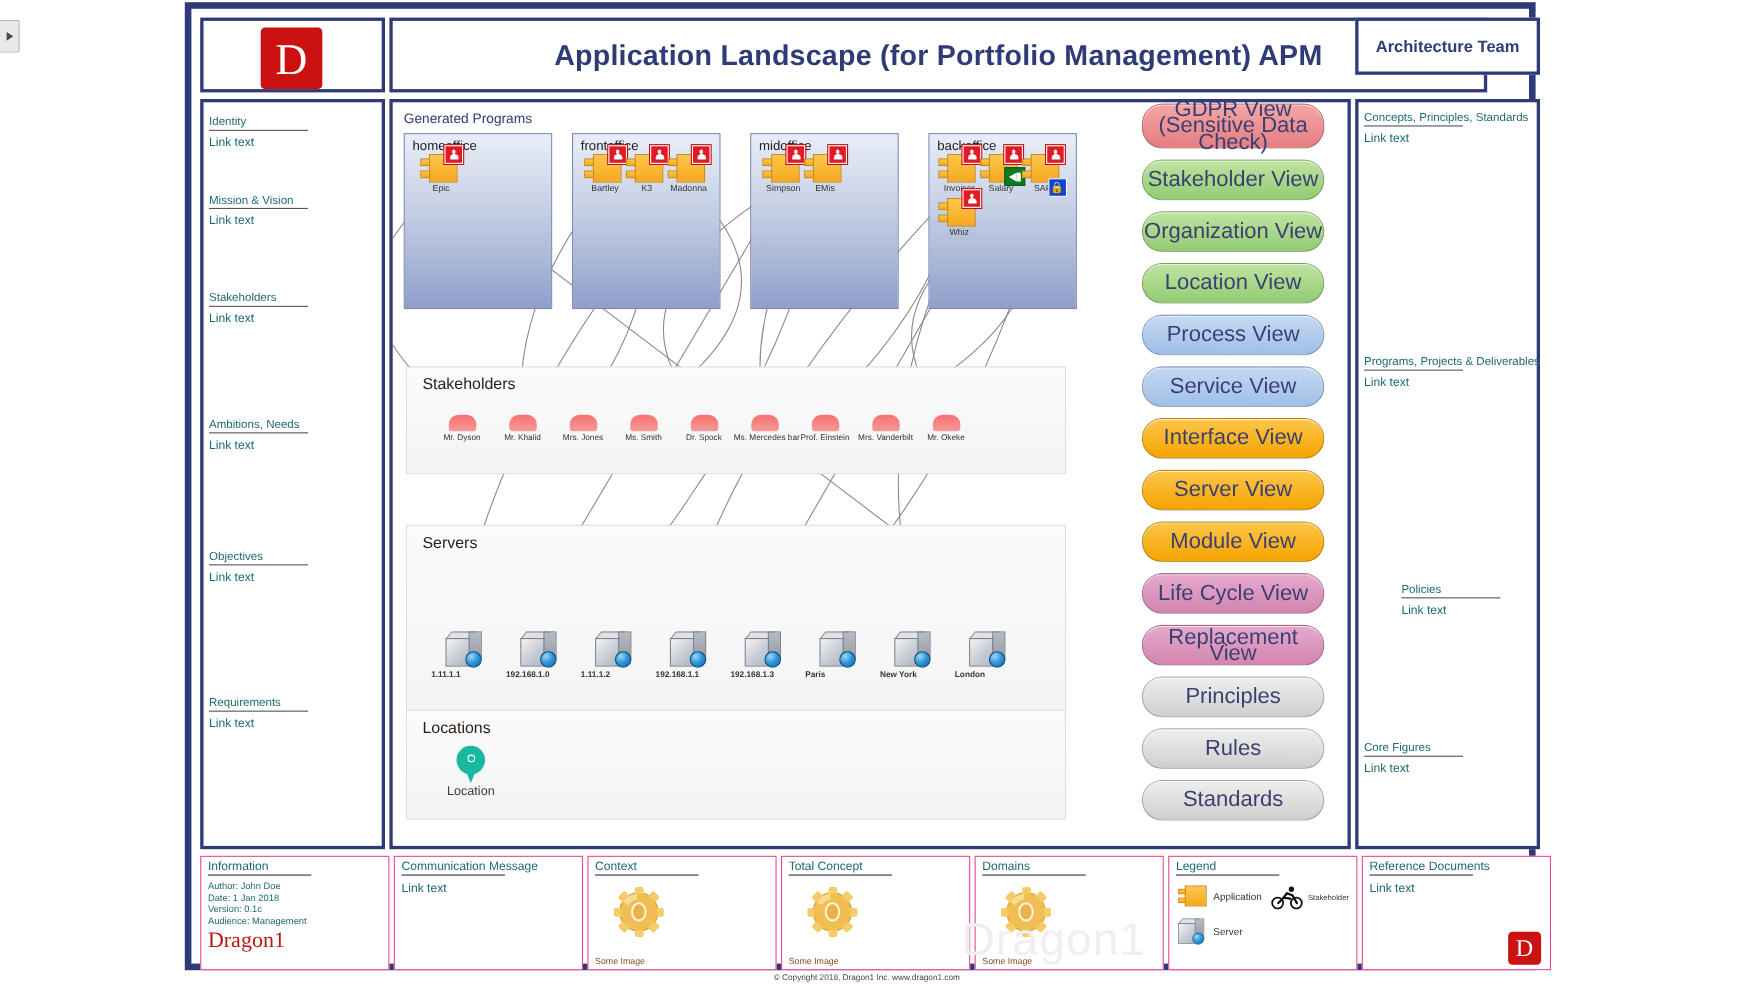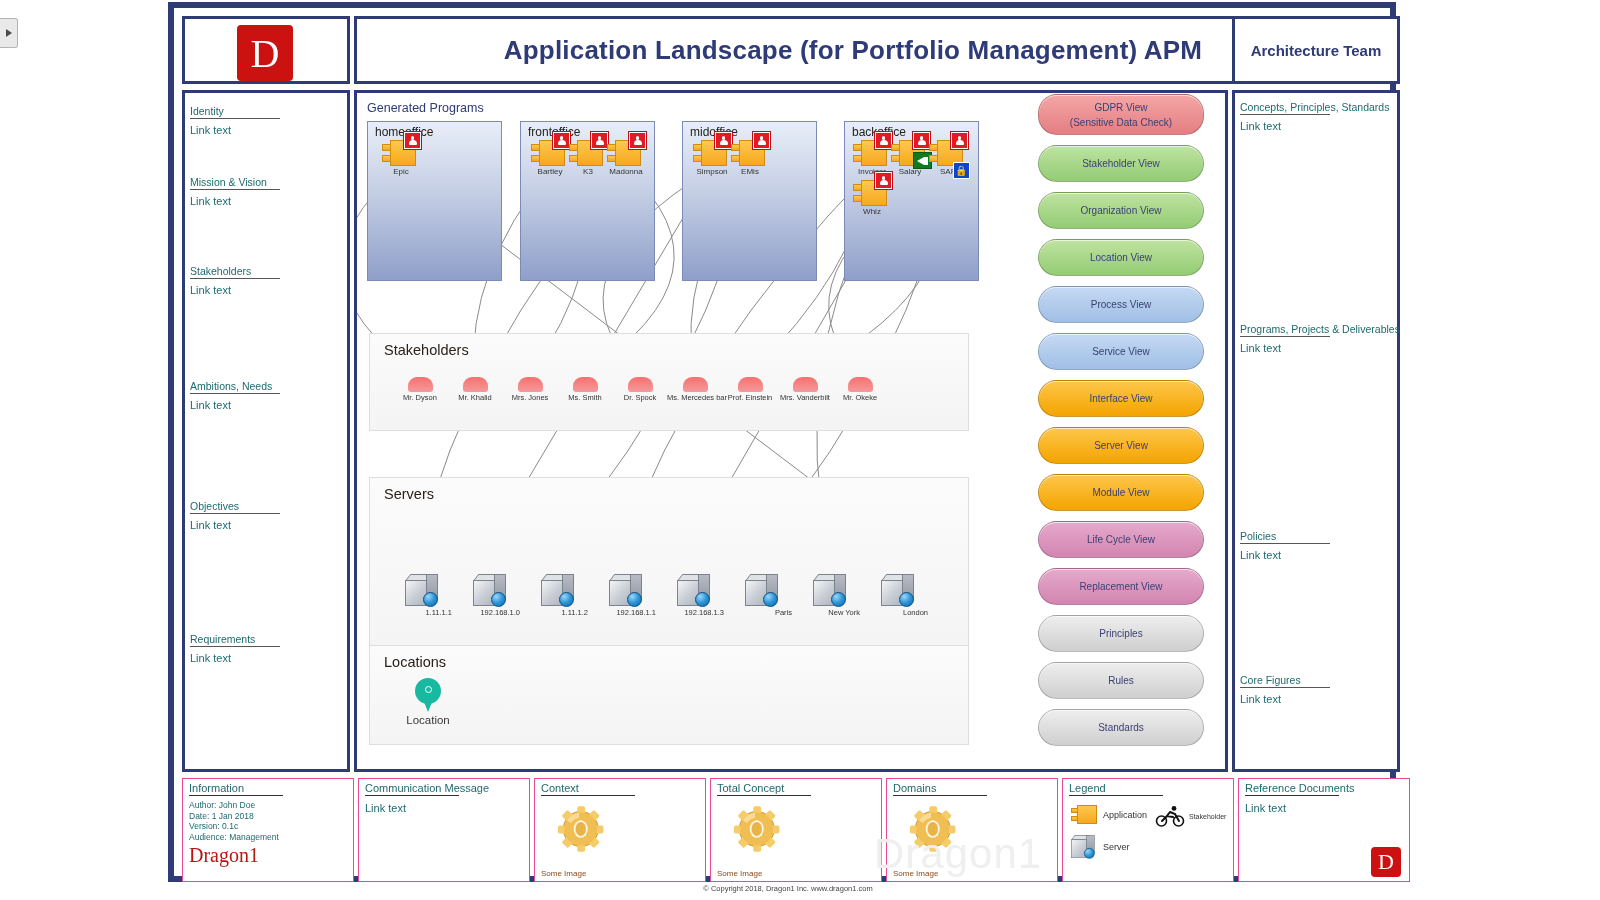--- a/index.html
+++ b/index.html
@@ -56,21 +56,21 @@
   }
   #logo-panel .dragon-logo {
     position: absolute; left: 52px; top: 6px; width: 56px; height: 56px;
     font-size: 40px;
   }
   #title-panel { left: 180px; top: 8px; width: 998px; height: 68px;
     display: flex; align-items: center; justify-content: center; }
   #title-panel .title {
     font-size: 26px; font-weight: bold; color: #2e3b76; letter-spacing: .2px;
   }
-  #team-panel { left: 1058px; top: 8px; width: 168px; height: 68px;
+  #team-panel { left: 1058px; top: 8px; width: 168px; height: 52px;
     display: flex; align-items: center; justify-content: center; }
   #team-panel .team {
     font-size: 15px; font-weight: bold; color: #2e3b76;
   }
 
   
   #left-col  { left: 8px;   top: 82px; width: 168px; height: 682px; }
   #right-col { left: 1058px;top: 82px; width: 168px; height: 682px; }
   .section { position: absolute; left: 0; width: 168px; }
   .section .s-title { font-size: 10.5px; color: #1f6a6e; padding: 0 0 1px 5px; }
@@ -159,21 +159,21 @@
   }
   .stk .torso {
     width: 25px; height: 15px; margin: 1px auto 0;
     border-radius: 9px 9px 3px 3px;
     background: linear-gradient(to bottom,#f87070 0%,#f49a9a 100%);
   }
   .stk .slabel {
     font-size: 7.5px; color: #333; margin-top: 1px; white-space: nowrap;
   }
 
-  .srv { position: absolute; width: 60px; text-align: right; }
+  .srv { position: absolute; width: 60px; text-align: left; font-weight: bold; }
   .srv .tower {
     position: relative; width: 34px; height: 32px; margin: 0 auto;
   }
   .srv .front {
     position: absolute; left: 0; top: 6px; width: 22px; height: 26px;
     background: linear-gradient(135deg,#f2f4f6 0%,#c9ced6 55%,#aeb5bf 100%);
     border: 1px solid #7d838c;
   }
   .srv .side {
     position: absolute; left: 21px; top: 0px; width: 12px; height: 26px;
@@ -210,21 +210,21 @@
     border: 1.4px solid #ffffff; border-radius: 50%;
   }
   .loc .nlabel { font-size: 11.5px; color: #3a3a3a; margin-top: 2px; }
 
   
   #views { position: absolute; left: 864px; top: 86px; width: 170px; }
   .vbtn {
     position: relative; width: 166px; height: 37px; margin-bottom: 10px;
     border-radius: 19px; border: 1px solid rgba(0,0,0,.22);
     display: flex; align-items: center; justify-content: center;
-    font-size: 10px; color: #3a3f72; text-align: center; line-height: 15px;
+    font-size: 20px; color: #3a3f72; text-align: center; line-height: 15px;
     box-shadow: inset 0 1px 0 rgba(255,255,255,.65);
   }
   .vbtn.red    { background: linear-gradient(to bottom,#f4a6a6 0%,#e47e82 100%); height: 41px; }
   .vbtn.green  { background: linear-gradient(to bottom,#bfe3a0 0%,#93cc74 100%); }
   .vbtn.blue   { background: linear-gradient(to bottom,#c5d9f3 0%,#a0bfe6 100%); }
   .vbtn.orange { background: linear-gradient(to bottom,#fdc64a 0%,#f5a400 100%); }
   .vbtn.pink   { background: linear-gradient(to bottom,#e6a9cc 0%,#d285b0 100%); }
   .vbtn.grey   { background: linear-gradient(to bottom,#eeeeee 0%,#cfcfcf 100%); justify-content: center; }
 
   
@@ -323,21 +323,21 @@
           <div class="section" style="top: 8px;">
             <div class="s-title two-line">Concepts, Principles, Standards</div>
             <div class="s-rule"></div>
             <div class="s-link">Link text</div>
           </div>
           <div class="section" style="top: 230px;">
             <div class="s-title two-line">Programs, Projects &amp; Deliverables</div>
             <div class="s-rule"></div>
             <div class="s-link">Link text</div>
           </div>
-          <div class="section" style="top: 437px;">
+          <div class="section" style="top: 437px; margin-left: 34px;">
             <div class="s-title">Policies</div>
             <div class="s-rule"></div>
             <div class="s-link">Link text</div>
           </div>
           <div class="section" style="top: 581px;">
             <div class="s-title">Core Figures</div>
             <div class="s-rule"></div>
             <div class="s-link">Link text</div>
           </div>
         </div>

